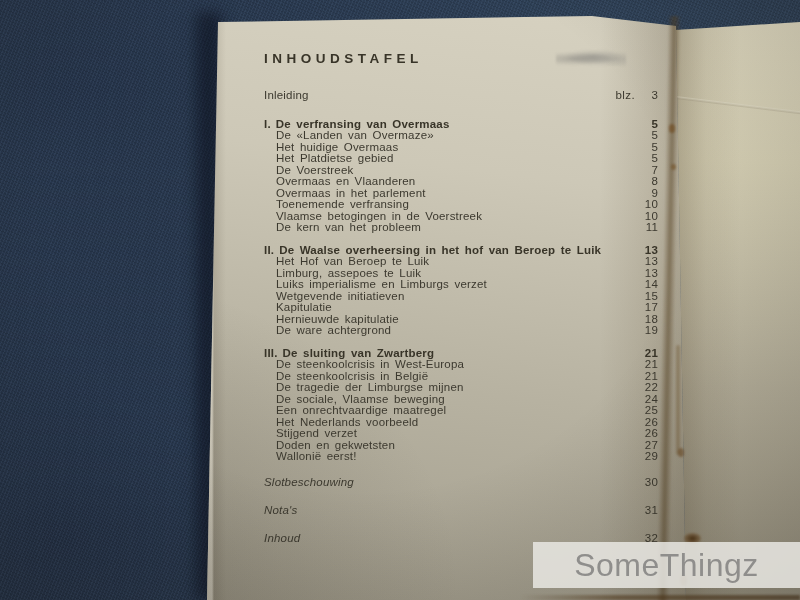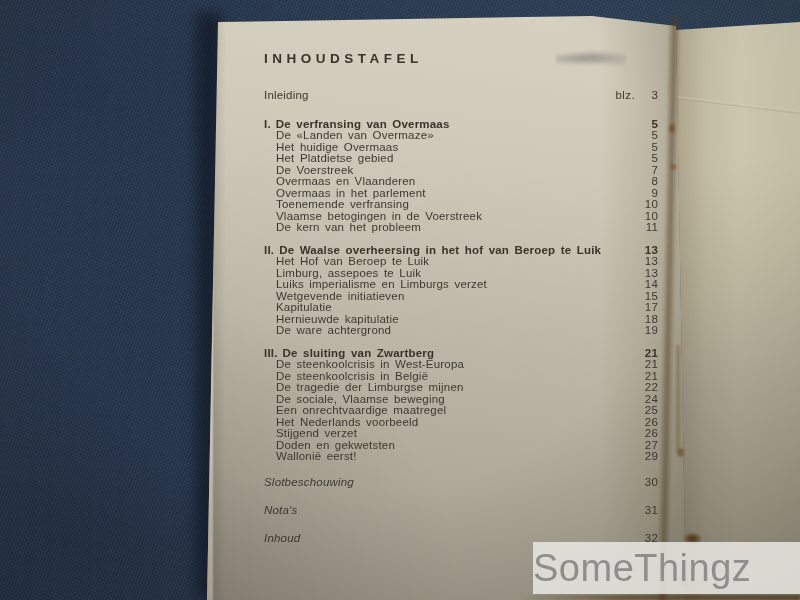--- a/index.html
+++ b/index.html
@@ -123,24 +123,24 @@
 
   
   .bottom-strip{
     position:absolute;left:520px;top:595px;width:280px;height:5px;
     background:linear-gradient(to right, rgba(60,45,25,0), rgba(75,52,24,.55) 35%, rgba(60,40,18,.6));
     filter:blur(1px);
   }
 
   
   .watermark{
-    position:absolute;left:533px;top:542px;width:267px;height:52px;
+    position:absolute;left:533px;top:542px;width:267px;height:46px;
     background:rgba(233,231,227,.85);
-    display:flex;align-items:center;justify-content:flex-start;
-    color:#8f8e8c;font-size:38px;line-height:39px;letter-spacing:.5px;
+    display:flex;align-items:center;justify-content:center;
+    color:#8f8e8c;font-size:32px;line-height:39px;letter-spacing:.5px;
   }
 </style>
 </head>
 <body>
 
 <div class="scene">
 
   <div class="bg"></div>
   <div class="book-shadow"></div>
 

